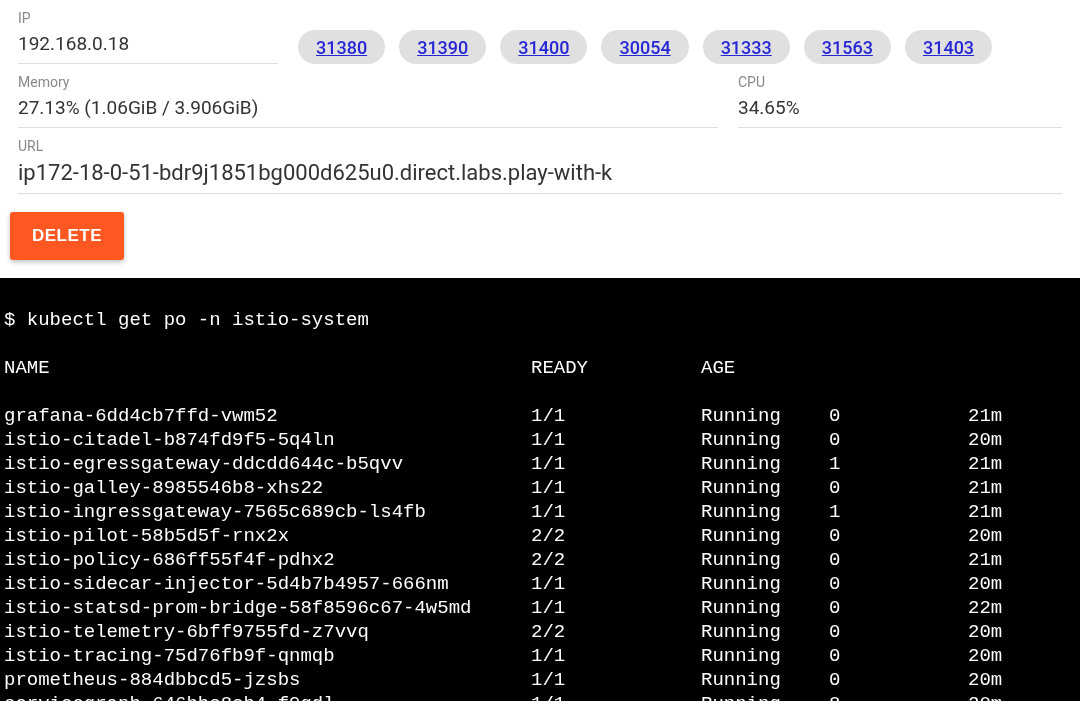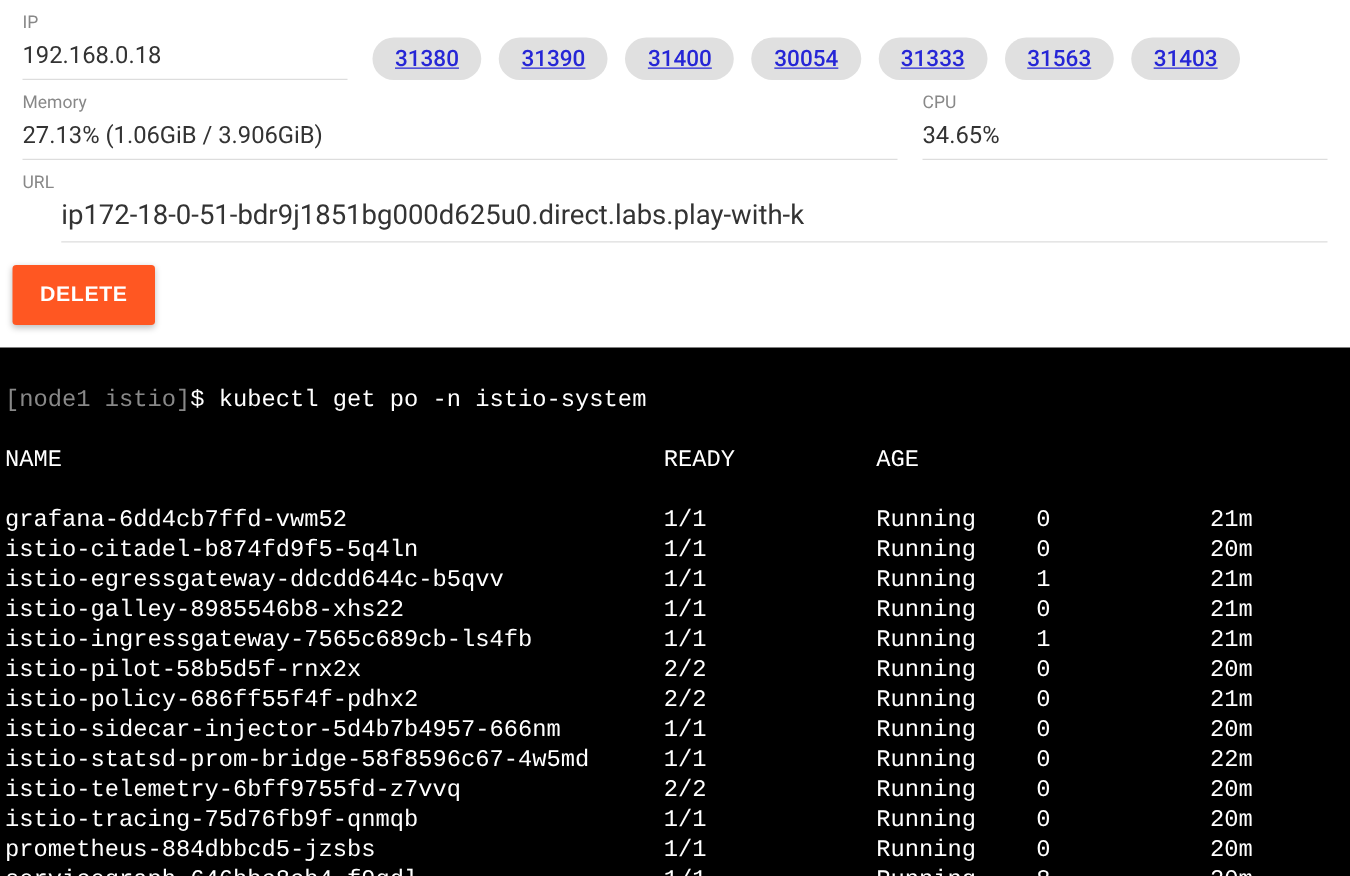--- a/index.html
+++ b/index.html
@@ -60,21 +60,20 @@
       gap: 20px;
       margin-bottom: 10px;
     }
     .memory-field { flex: 0 0 700px; }
     .cpu-field { flex: 1; }
     .url-field { width: 100%; }
     .url-field .field-value {
       font-size: 22px;
       white-space: nowrap;
       overflow: hidden;
-      margin-left: 31px;
     }
     .delete-btn {
       background: #ff5722;
       color: #fff;
       border: none;
       font-size: 17px;
       font-weight: 600;
       letter-spacing: 0.5px;
       padding: 14px 22px;
       margin: 18px 0 18px 10px;
@@ -139,20 +138,20 @@
   <div class="field url-field">
     <div class="field-label">URL</div>
     <div class="field-value">ip172-18-0-51-bdr9j1851bg000d625u0.direct.labs.play-with-k</div>
   </div>
 
 </div>
 
 <button class="delete-btn">DELETE</button>
 
 <div class="terminal">
-<div class="term-row"><span class="prompt-path">[node1 istio]</span><span>$</span><span> </span><span>kubectl get po -n istio-system</span></div>
+<div class="term-row"><span>$</span><span> </span><span>kubectl get po -n istio-system</span></div>
 <div class="term-row"><span class="c-name">NAME</span><span class="c-ready">READY</span><span class="c-age">AGE</span></div>
 <div id="term-body"><div class="term-row"><span class="c-name">grafana-6dd4cb7ffd-vwm52</span><span class="c-ready">1/1</span><span class="c-status">Running</span><span class="c-restarts">0</span><span class="c-age">21m</span></div><div class="term-row"><span class="c-name">istio-citadel-b874fd9f5-5q4ln</span><span class="c-ready">1/1</span><span class="c-status">Running</span><span class="c-restarts">0</span><span class="c-age">20m</span></div><div class="term-row"><span class="c-name">istio-egressgateway-ddcdd644c-b5qvv</span><span class="c-ready">1/1</span><span class="c-status">Running</span><span class="c-restarts">1</span><span class="c-age">21m</span></div><div class="term-row"><span class="c-name">istio-galley-8985546b8-xhs22</span><span class="c-ready">1/1</span><span class="c-status">Running</span><span class="c-restarts">0</span><span class="c-age">21m</span></div><div class="term-row"><span class="c-name">istio-ingressgateway-7565c689cb-ls4fb</span><span class="c-ready">1/1</span><span class="c-status">Running</span><span class="c-restarts">1</span><span class="c-age">21m</span></div><div class="term-row"><span class="c-name">istio-pilot-58b5d5f-rnx2x</span><span class="c-ready">2/2</span><span class="c-status">Running</span><span class="c-restarts">0</span><span class="c-age">20m</span></div><div class="term-row"><span class="c-name">istio-policy-686ff55f4f-pdhx2</span><span class="c-ready">2/2</span><span class="c-status">Running</span><span class="c-restarts">0</span><span class="c-age">21m</span></div><div class="term-row"><span class="c-name">istio-sidecar-injector-5d4b7b4957-666nm</span><span class="c-ready">1/1</span><span class="c-status">Running</span><span class="c-restarts">0</span><span class="c-age">20m</span></div><div class="term-row"><span class="c-name">istio-statsd-prom-bridge-58f8596c67-4w5md</span><span class="c-ready">1/1</span><span class="c-status">Running</span><span class="c-restarts">0</span><span class="c-age">22m</span></div><div class="term-row"><span class="c-name">istio-telemetry-6bff9755fd-z7vvq</span><span class="c-ready">2/2</span><span class="c-status">Running</span><span class="c-restarts">0</span><span class="c-age">20m</span></div><div class="term-row"><span class="c-name">istio-tracing-75d76fb9f-qnmqb</span><span class="c-ready">1/1</span><span class="c-status">Running</span><span class="c-restarts">0</span><span class="c-age">20m</span></div><div class="term-row"><span class="c-name">prometheus-884dbbcd5-jzsbs</span><span class="c-ready">1/1</span><span class="c-status">Running</span><span class="c-restarts">0</span><span class="c-age">20m</span></div><div class="term-row"><span class="c-name">servicegraph-646bbc8cb4-f9qdl</span><span class="c-ready">1/1</span><span class="c-status">Running</span><span class="c-restarts">8</span><span class="c-age">20m</span></div></div>
 
 </div>
 
 
 
 
 </body></html>

